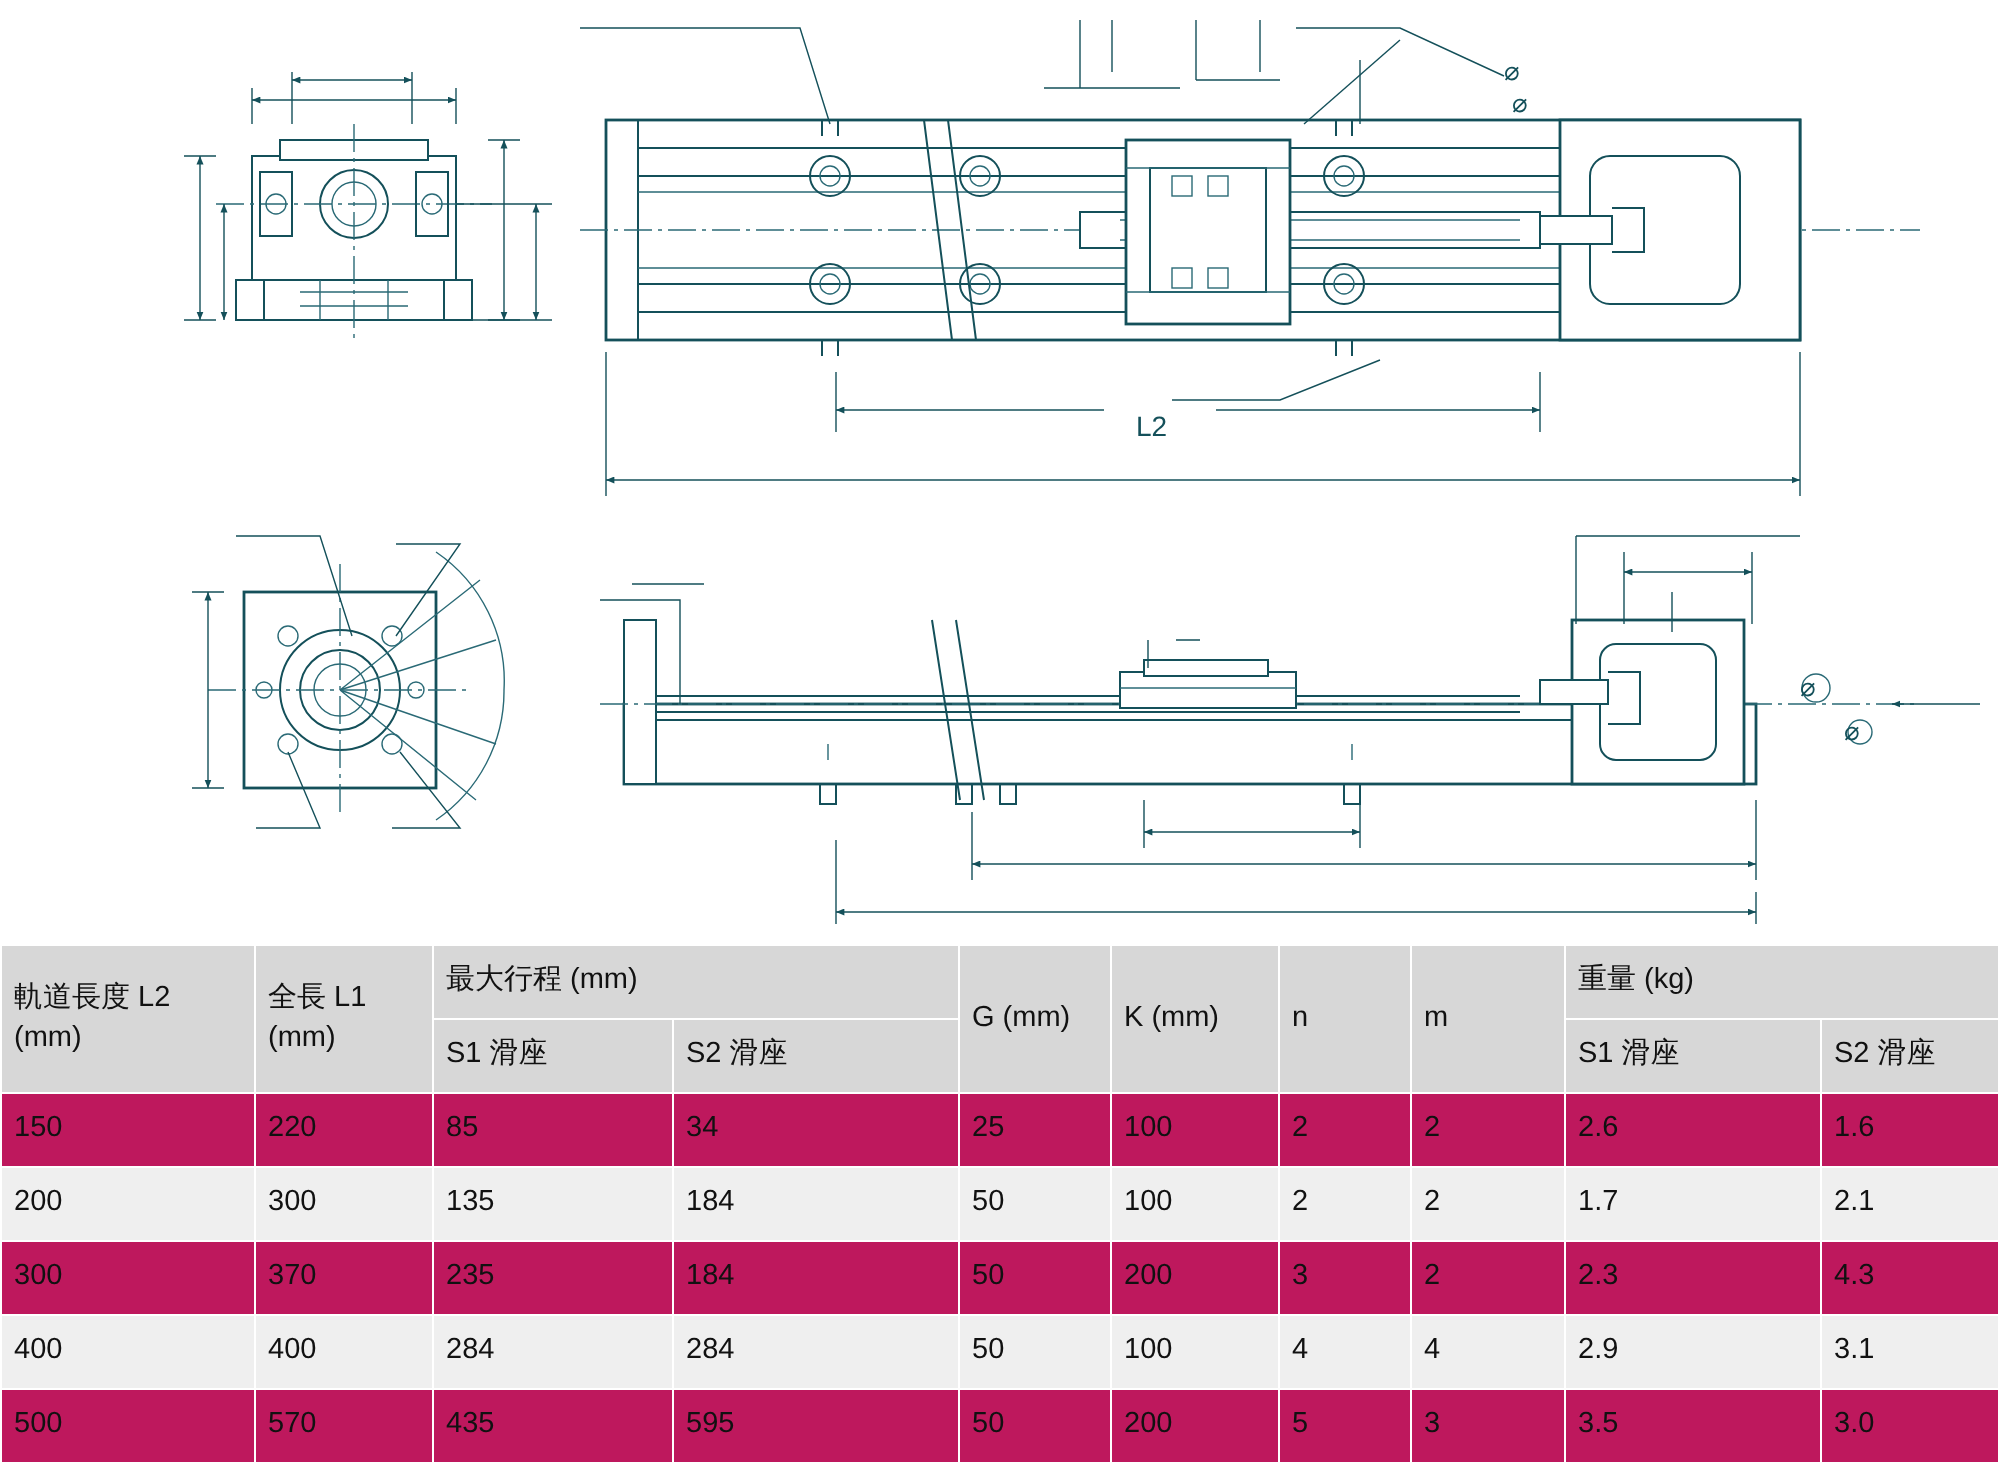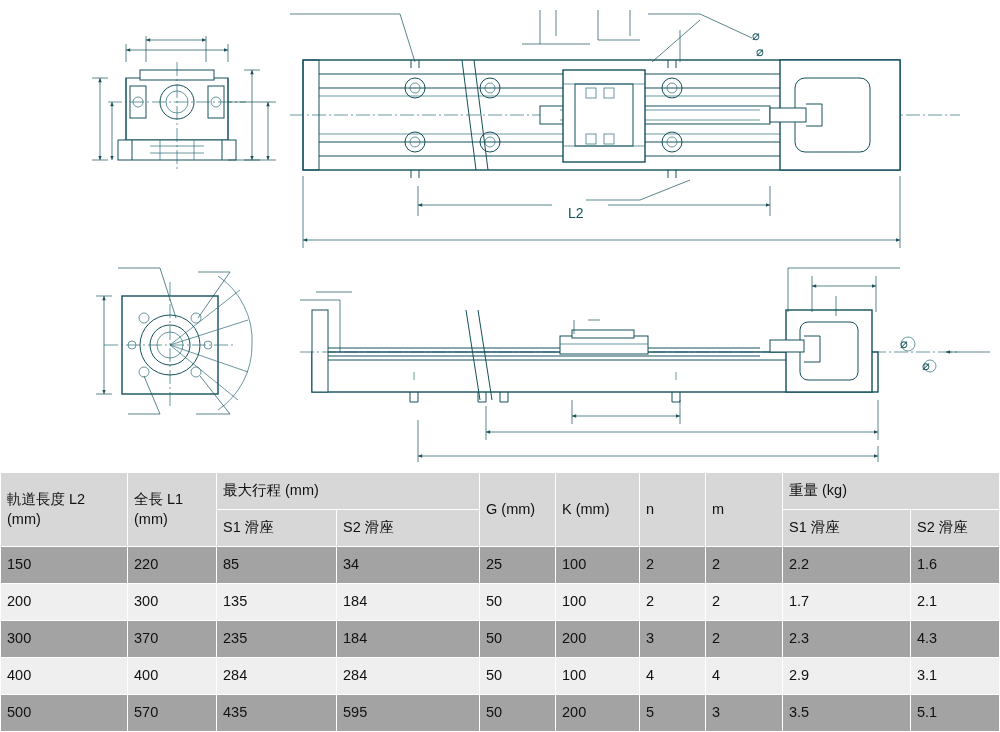--- a/index.html
+++ b/index.html
@@ -50,21 +50,21 @@
     vertical-align: middle;
     font-weight: normal;
     color: #111;
     line-height: 1.35;
   }
   table.spec thead th {
     background: #d7d7d7;
     height: 28px;
   }
   table.spec tbody tr.odd td {
-    background: #a3a3a3;
+    background: #be185d;
   }
   table.spec tbody tr.even td {
     background: #efefef;
   }
   table.spec tbody td {
     height: 28px;
   }
   .hdr-top {
     border-bottom: 1px solid #ffffff !important;
   }
@@ -316,21 +316,21 @@
       <tbody>
         <tr class="odd">
           <td>150</td>
           <td>220</td>
           <td>85</td>
           <td>34</td>
           <td>25</td>
           <td>100</td>
           <td>2</td>
           <td>2</td>
-          <td>2.2</td>
+          <td>2.6</td>
           <td>1.6</td>
         </tr>
         <tr class="even">
           <td>200</td>
           <td>300</td>
           <td>135</td>
           <td>184</td>
           <td>50</td>
           <td>100</td>
           <td>2</td>
@@ -365,21 +365,21 @@
         <tr class="odd">
           <td>500</td>
           <td>570</td>
           <td>435</td>
           <td>595</td>
           <td>50</td>
           <td>200</td>
           <td>5</td>
           <td>3</td>
           <td>3.5</td>
-          <td>5.1</td>
+          <td>3.0</td>
         </tr>
         <tr class="even">
           <td>600</td>
           <td>670</td>
           <td>535</td>
           <td>484</td>
           <td>50</td>
           <td>100</td>
           <td>6</td>
           <td>6</td>

